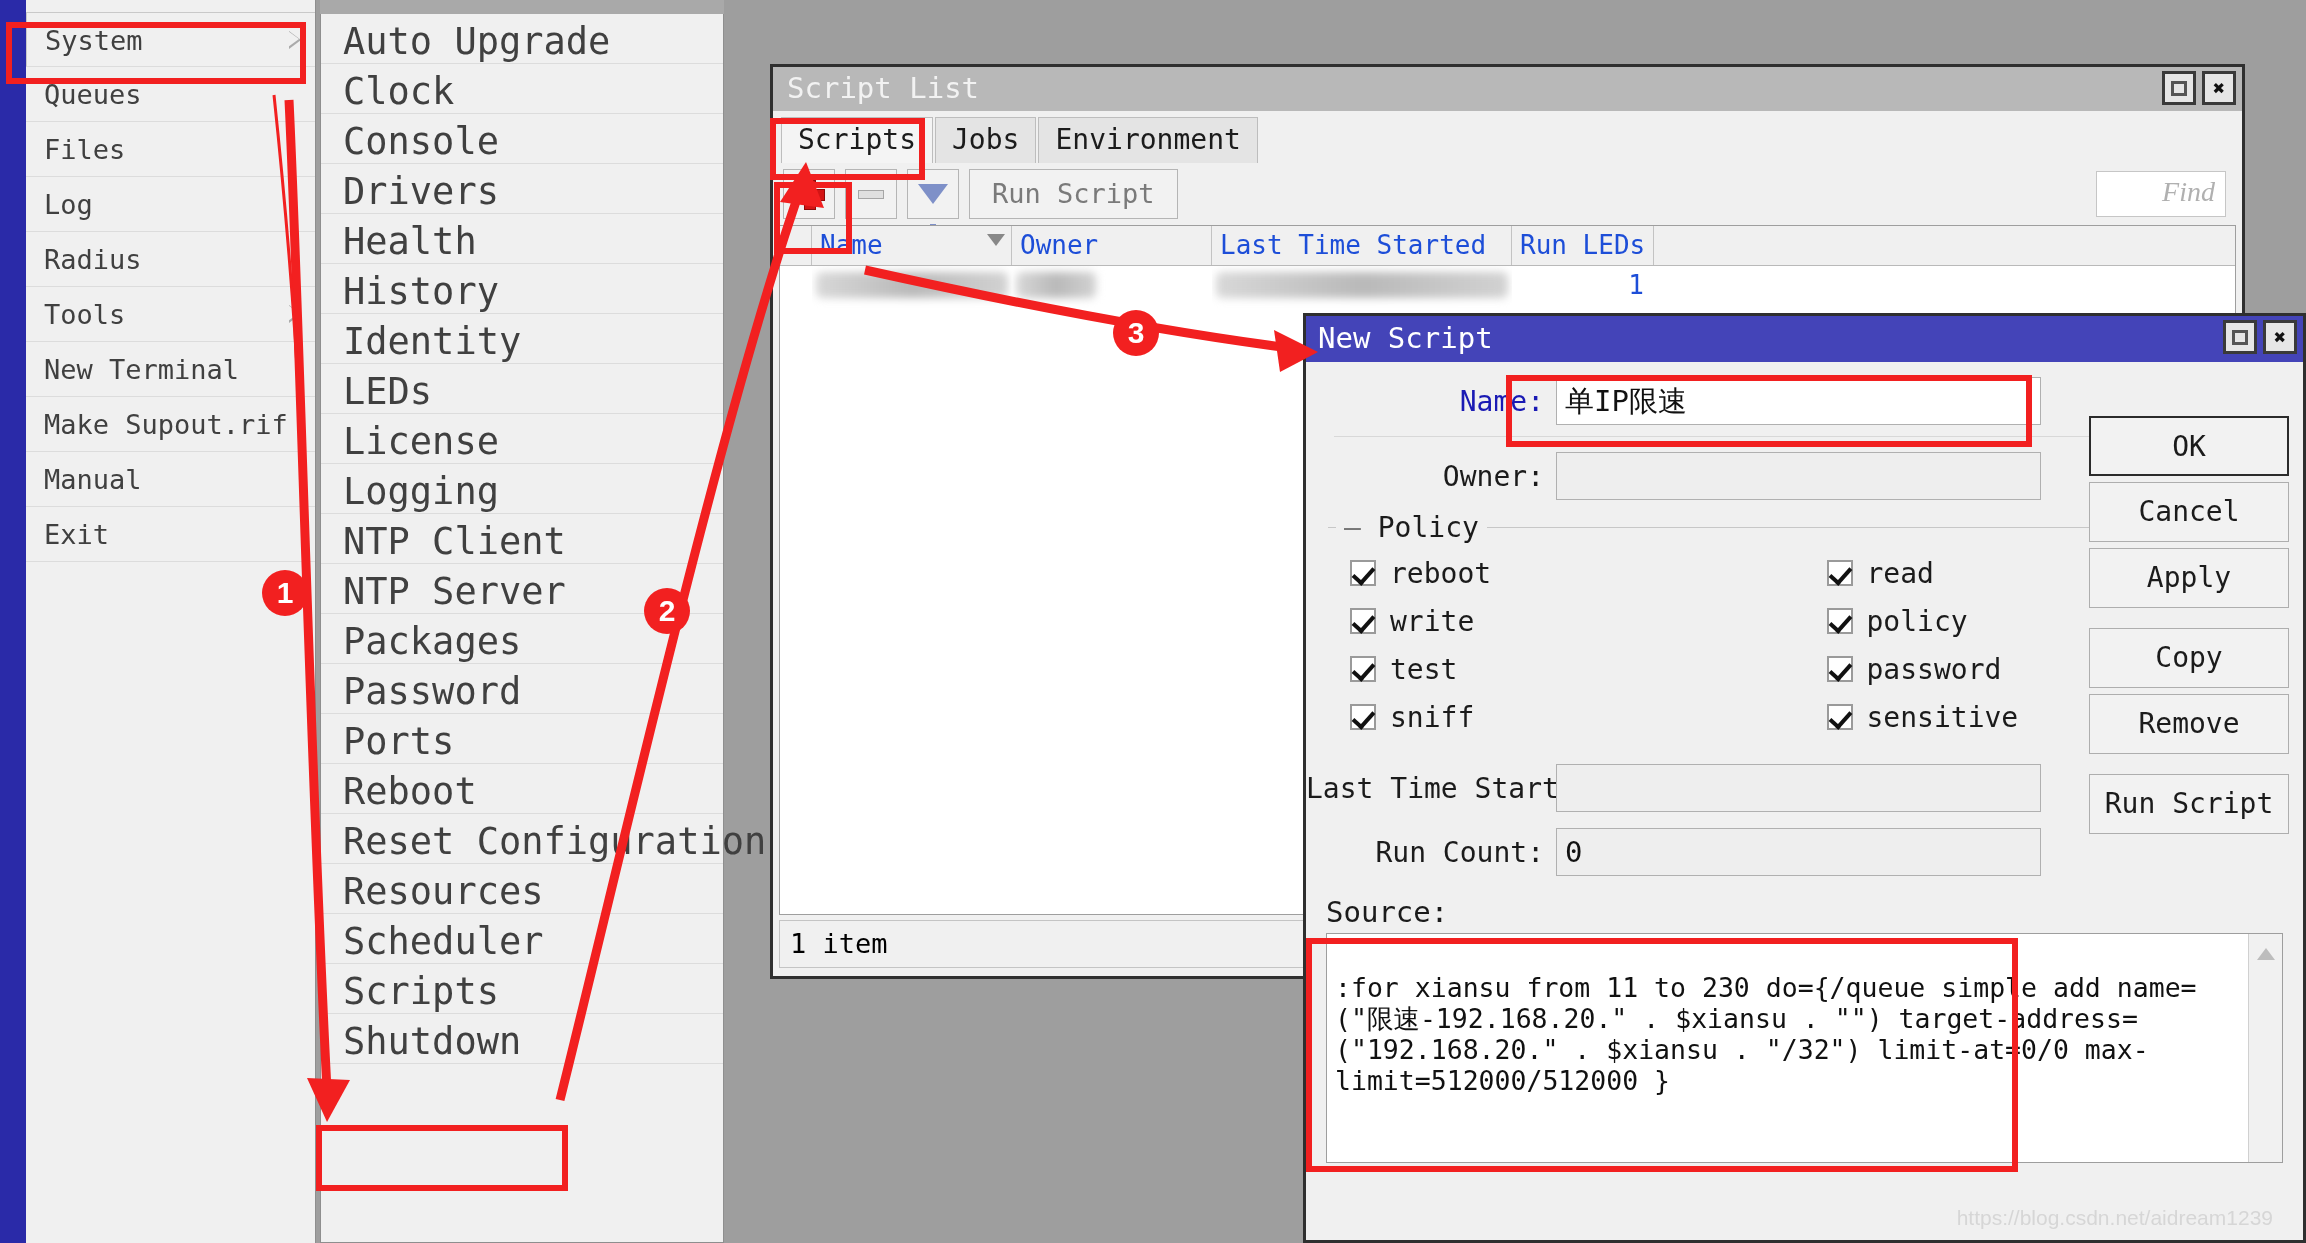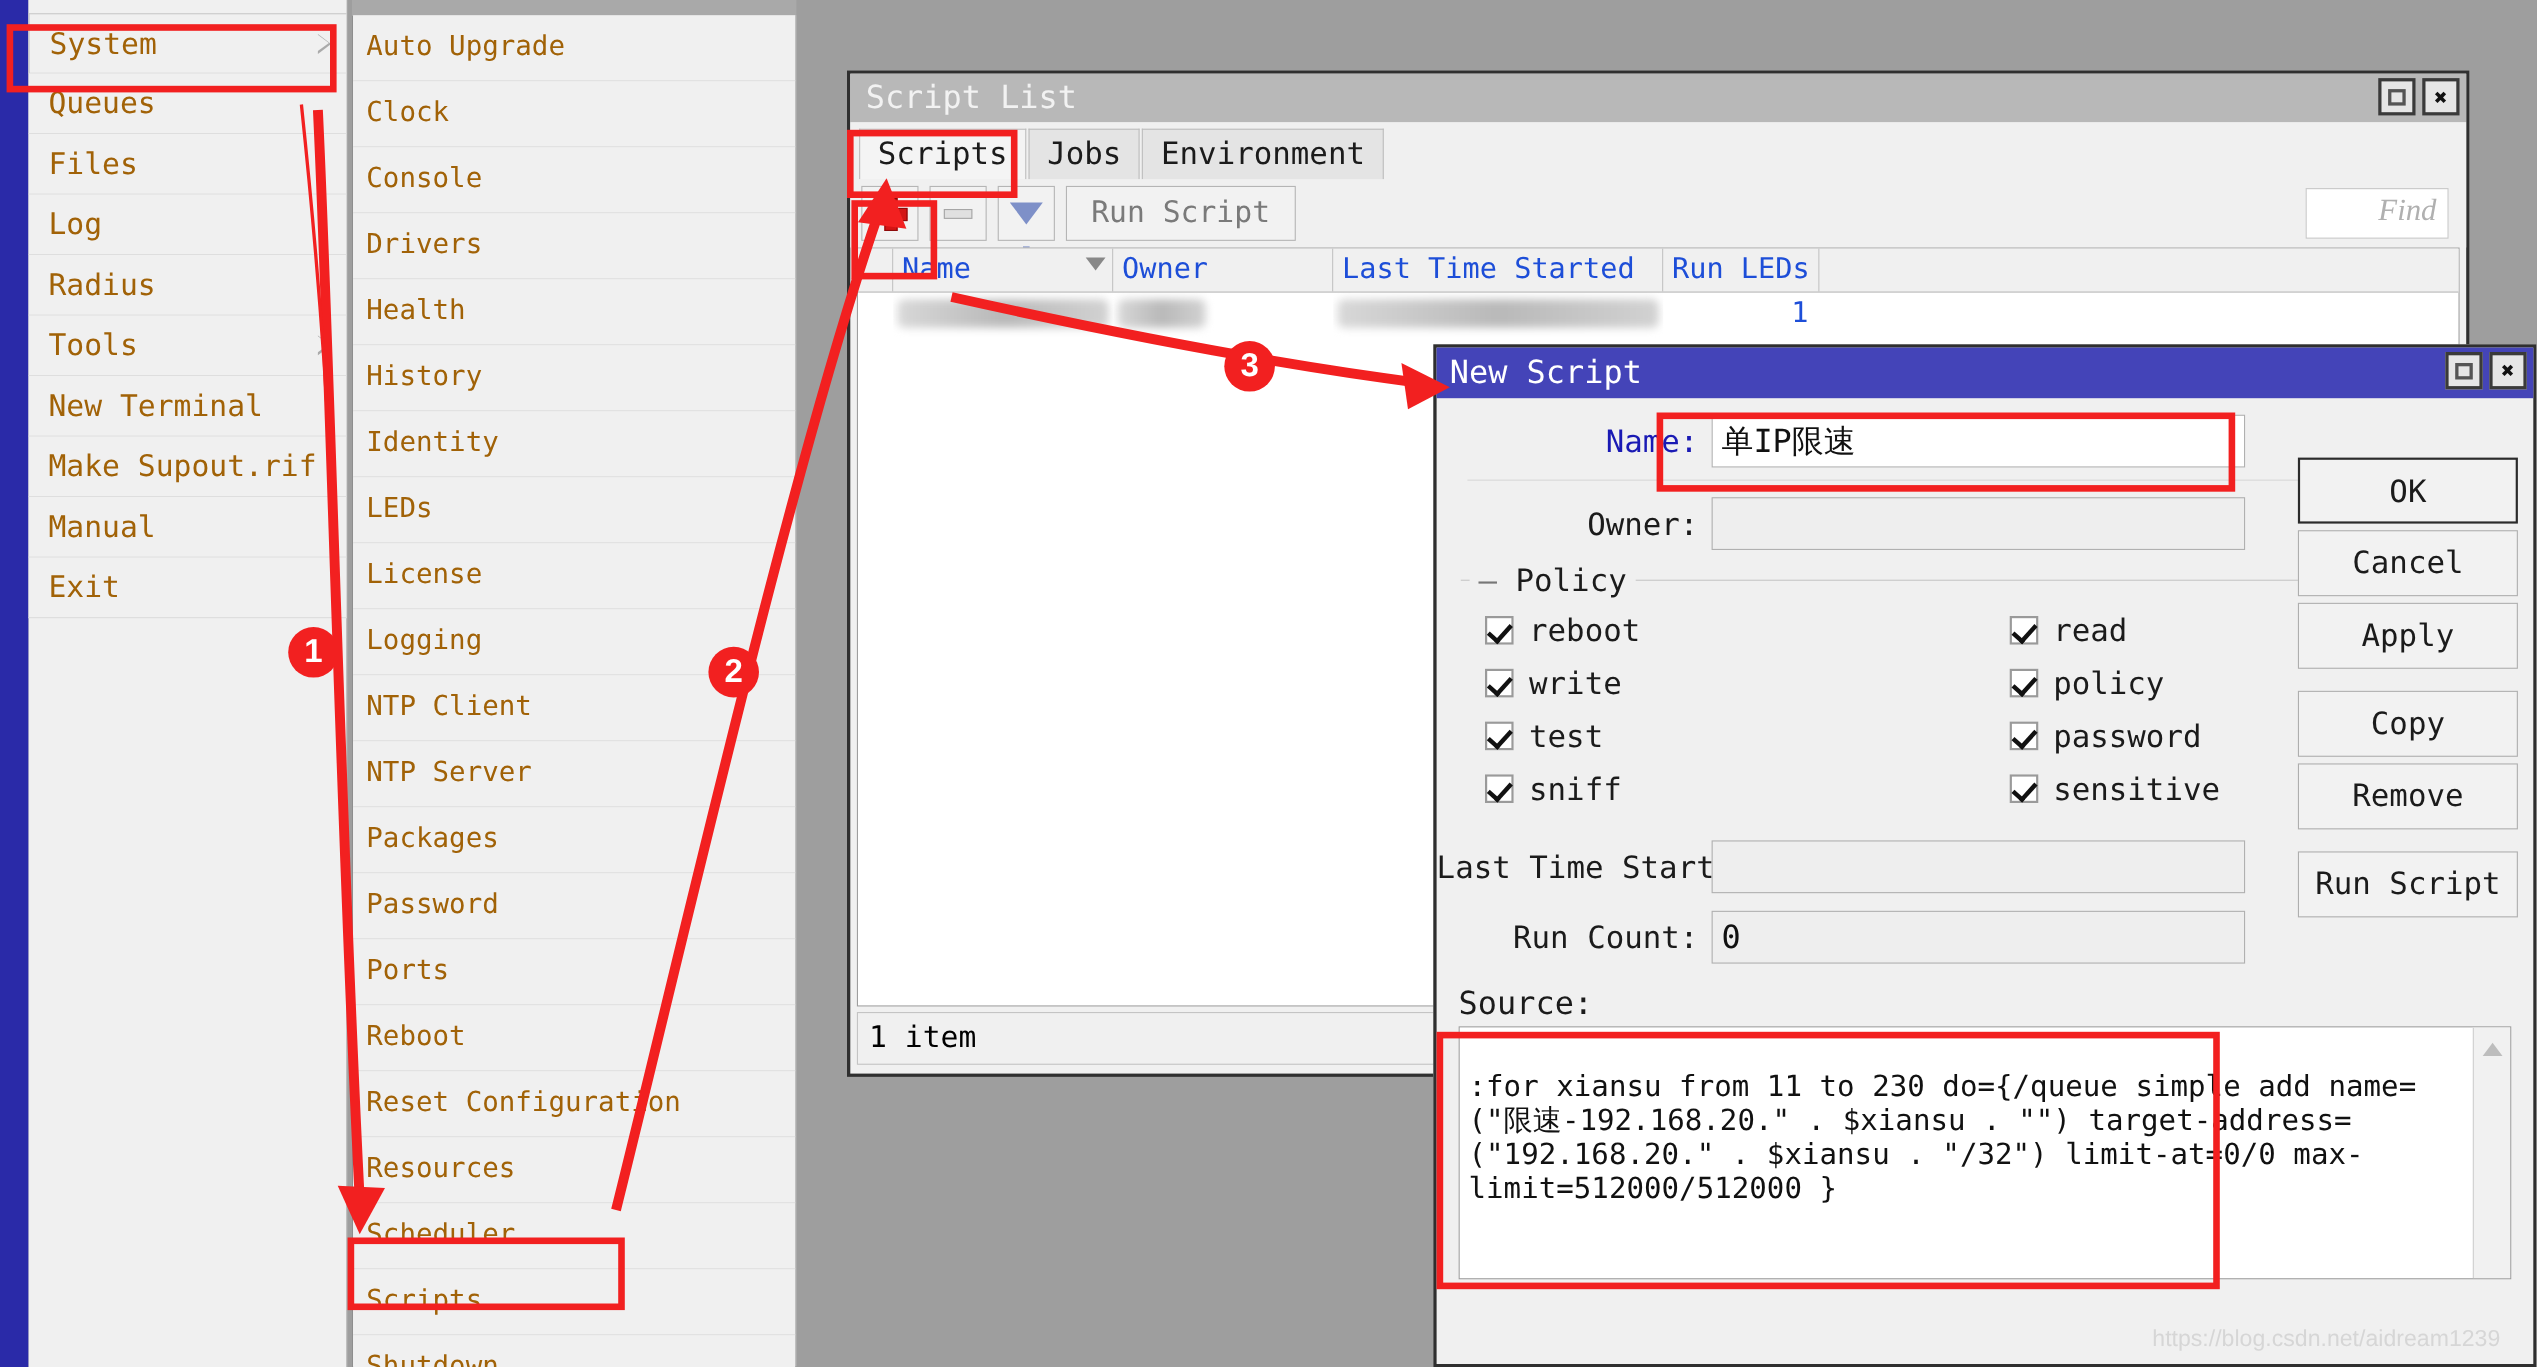--- a/index.html
+++ b/index.html
@@ -26,21 +26,21 @@
     border-right: 1px solid #8e8e8e;
   }
   .menu1-partial {
     height: 12px; overflow: hidden; position: relative;
     background: #f0f0f0;
   }
   .mi {
     position: relative;
     height: 55px; line-height: 55px;
     padding-left: 18px;
-    font-size: 27px; color: #a16207;
+    font-size: 27px; color: #404040;
     border-bottom: 1px solid #dcdcdc;
     background: #f0f0f0;
     white-space: nowrap;
   }
   .mi.sel {
     background: #f0f0f0;
     border-top: 1px solid #c9c9c9;
     border-left: 1px solid #c9c9c9;
   }
   .mi .arrow {
@@ -61,21 +61,21 @@
   }
 
   
   .menu2 {
     position: absolute; left: 320px; top: 14px;
     width: 404px; height: 1229px;
     background: #f0f0f0;
     border: 1px solid #8e8e8e;
     border-top: none;
   }
-  .menu2 .mi { height: 60px; line-height: 55.5px; font-size: 25px; padding-left: 12px; }
+  .menu2 .mi { height: 50px; line-height: 55.5px; font-size: 37px; padding-left: 22px; }
 
   .menu2-topcap {
     position:absolute; left:320px; top:0; width:404px; height:14px;
     background:#a9a9a9;
   }
 
   
   .scriptlist {
     position: absolute; left: 770px; top: 64px;
     width: 1475px; height: 915px;

